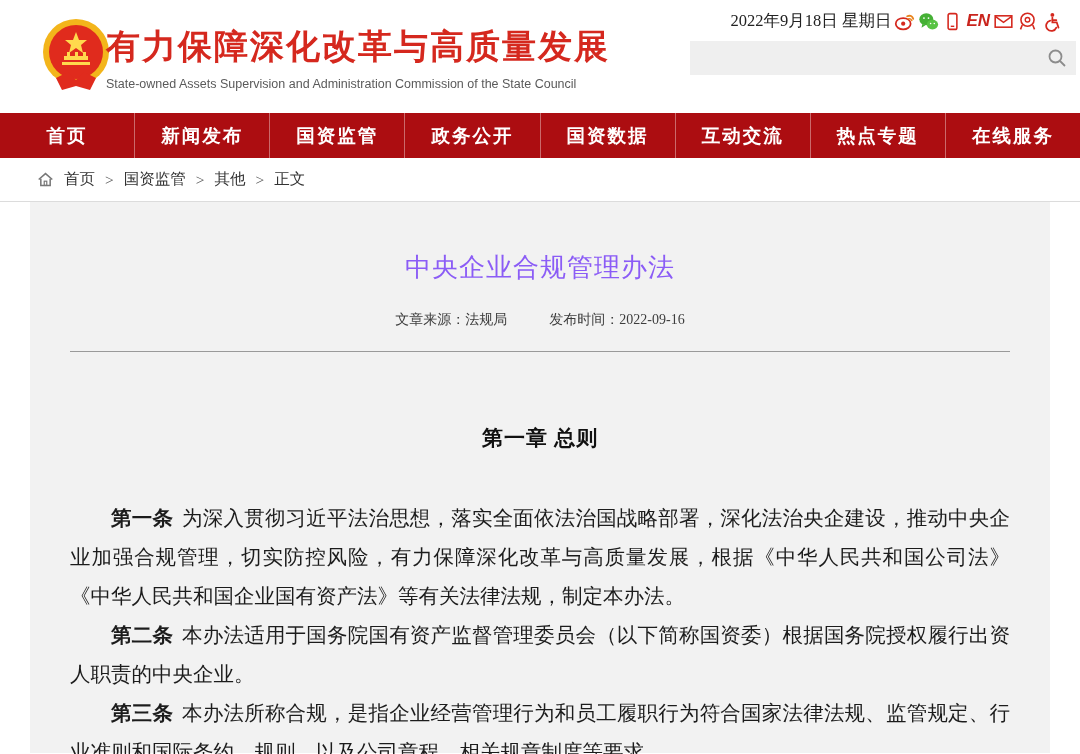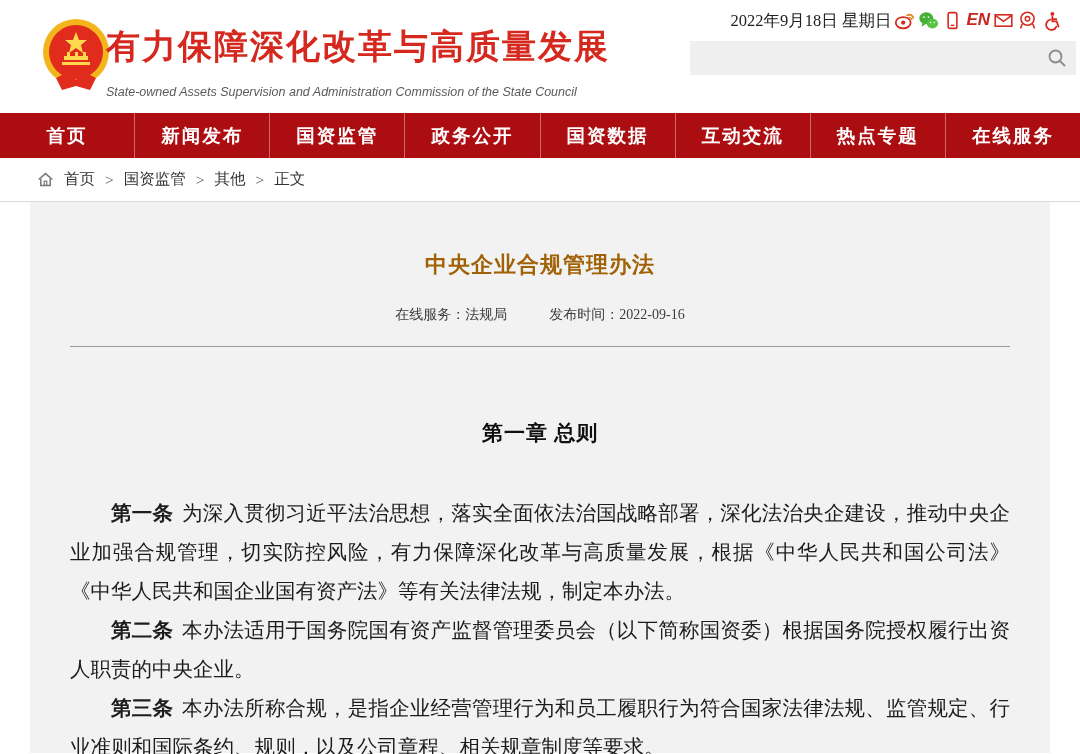--- a/index.html
+++ b/index.html
@@ -5,24 +5,24 @@
   * { margin:0; padding:0; box-sizing:border-box; }
   html,body { width:1080px; height:754px; overflow:hidden; background:#fff;
               font-family:"Liberation Serif","DejaVu Serif",serif; }
 
   
   .header { position:relative; height:113px; background:#fff; }
   .logo { position:absolute; left:38px; top:16px; width:76px; height:80px; }
   .brand { position:absolute; left:106px; top:24px; }
   .site-title { font-family:"Liberation Sans","DejaVu Sans",sans-serif;
                 font-size:34px; font-weight:700; color:#d5281e; letter-spacing:2px; }
-  .site-subtitle { margin-top:15px; font-family:"Liberation Sans","DejaVu Sans",sans-serif;
-                   font-size:12.5px; color:#5a5a5a;font-style:italic; }
+  .site-subtitle { margin-top:7px; font-family:"Liberation Sans","DejaVu Sans",sans-serif;
+                   font-size:12.5px; color:#5a5a5a; }
   .header-right { position:absolute; right:2px; top:10px; width:388px; }
-  .date-row { display:flex; align-items:flex-start; justify-content:flex-end;
+  .date-row { display:flex; align-items:center; justify-content:flex-end;
               gap:3px; padding-right:16px; font-size:16.5px; color:#222;margin-left:13px; }
   .date-row .en { color:#c9241d; font-weight:700;
                   font-family:"Liberation Sans","DejaVu Sans",sans-serif; font-size:17px;font-style:italic; }
   .ic { width:21px; height:21px; display:inline-block; }
   .search-box { margin-top:9px; margin-right:2px; height:34px; background:#efefef;
                 display:flex; align-items:center; }
   .search-box input { flex:1; height:100%; border:none; outline:none; background:transparent;
                       padding:0 10px; font-size:14px; color:#333; }
   .search-btn { width:38px; height:100%; border:none; background:transparent; cursor:pointer;
                 display:flex; align-items:center; justify-content:center; }
@@ -37,22 +37,22 @@
   
   .breadcrumb { height:44px; display:flex; align-items:center; gap:10px;
                 padding-left:37px; font-size:15.5px; color:#333;
                 border-bottom:1px solid #dcdcdc; background:#fff; }
   .crumb { color:#333; text-decoration:none; cursor:pointer; }
   .crumb-sep { color:#555; }
   .crumb-current { color:#333; }
 
   
   .panel { margin:0 30px; height:551px; background:#f2f2f2; padding-top:48px; }
-  .article-title { text-align:center; font-size:22px; font-weight:700;
-                   color:#a16207; letter-spacing:1px; }
+  .article-title { text-align:center; font-size:26px; font-weight:400;
+                   color:#8b5cf6; letter-spacing:1px; }
   .article-meta { margin-top:26px; text-align:center; font-size:14px; color:#3d3d3d; }
   .article-meta .meta-gap { display:inline-block; width:42px; }
   .article-divider { margin:22px 40px 0; border:none; border-top:1px solid #9a9a9a; height:0; }
   .chapter-title { margin-top:72px; text-align:center; font-size:21px;
                    font-weight:700; color:#111; letter-spacing:1px; }
   .article-body { margin:47px 40px 0; font-size:20.5px; line-height:39px;
                   text-align:justify; color:#1c1c1c; }
   .article-body p { text-indent:2em; }
   .lead { font-weight:700; margin-right:9px; }
 </style>
@@ -152,21 +152,21 @@
   <span class="crumb-sep">&gt;</span>
   <a class="crumb">其他</a>
   <span class="crumb-sep">&gt;</span>
   <span class="crumb-current">正文</span>
 </div>
 
 <div class="panel">
   <div class="article-title">中央企业合规管理办法</div>
 
   <div class="article-meta">
-    <span>在线服务：</span><span>法规局</span><span class="meta-gap"></span><span>发布时间：</span><span>2022-09-16</span>
+    <span>文章来源：</span><span>法规局</span><span class="meta-gap"></span><span>发布时间：</span><span>2022-09-16</span>
   </div>
 
   <hr class="article-divider">
 
   <div class="chapter-title">第一章 总则</div>
 
   <div class="article-body">
     <p><span class="lead">第一条</span><span>为深入贯彻习近平法治思想，落实全面依法治国战略部署，深化法治央企建设，推动中央企业加强合规管理，切实防控风险，有力保障深化改革与高质量发展，根据《中华人民共和国公司法》《中华人民共和国企业国有资产法》等有关法律法规，制定本办法。</span></p>
     <p><span class="lead">第二条</span><span>本办法适用于国务院国有资产监督管理委员会（以下简称国资委）根据国务院授权履行出资人职责的中央企业。</span></p>
     <p><span class="lead">第三条</span><span>本办法所称合规，是指企业经营管理行为和员工履职行为符合国家法律法规、监管规定、行业准则和国际条约、规则，以及公司章程、相关规章制度等要求。</span></p>

